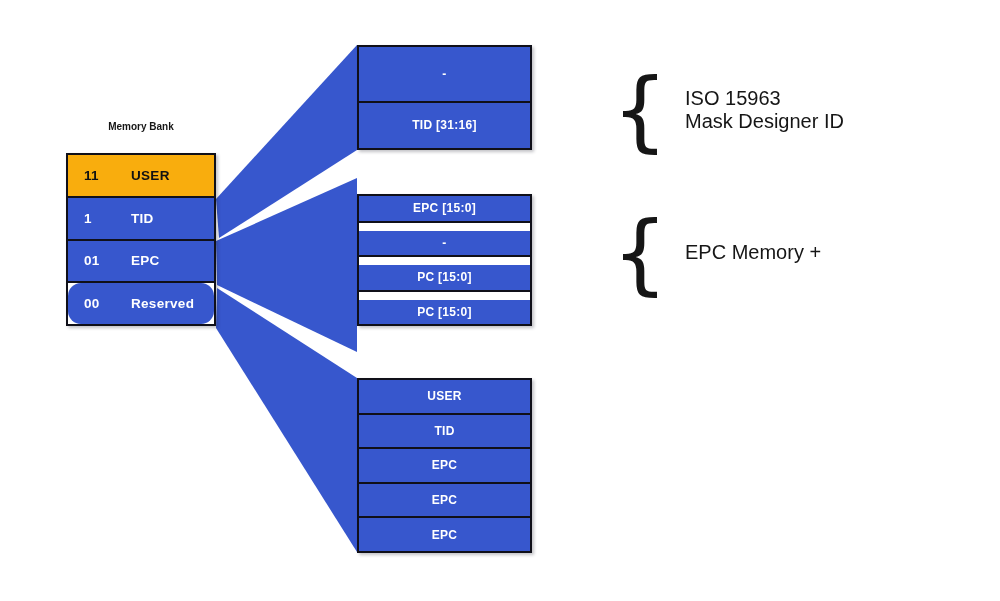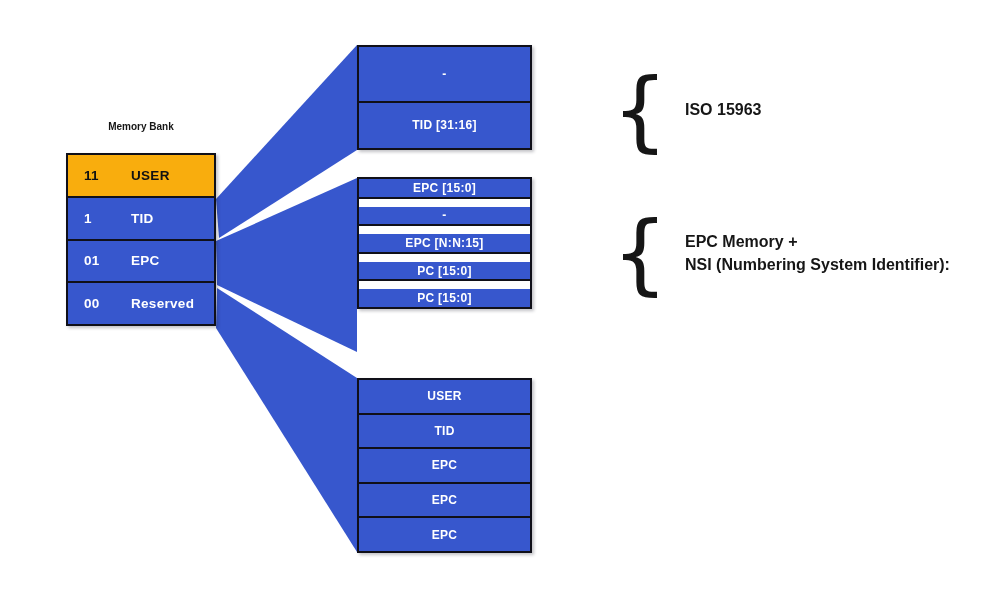--- a/index.html
+++ b/index.html
@@ -19,45 +19,45 @@
   }
 
   .mb-table{
     position:absolute;left:66px;top:153px;width:150px;height:173px;
     border:2px solid var(--border);display:flex;flex-direction:column;z-index:2;
     box-shadow:2px 2px 3px rgba(40,40,55,0.28);
   }
   .mb-row{flex:1;display:flex;align-items:center;padding-left:16px;
     background:var(--blue);color:var(--text_light);
     border-bottom:2px solid var(--border);font-size:13.5px;font-weight:700;letter-spacing:.3px;}
-  .mb-row:last-child{border-bottom:none;}
+  .mb-row:last-child{border-bottom:none;border-radius:13px;}
   .mb-row.orange{background:var(--orange);color:#121212;}
   .mb-code{width:47px;}
 
   .dtl-table{
     position:absolute;left:357px;width:175px;border:2px solid var(--border);
     display:flex;flex-direction:column;z-index:2;
     box-shadow:2px 2px 3px rgba(40,40,55,0.28);
   }
   .dtl-tid{top:45px;height:105px;}
-  .dtl-epc{top:177px;height:132px;gap:8px;}
+  .dtl-epc{top:194px;height:132px;gap:8px;}
   .dtl-full{top:378px;height:175px;}
   .cell{flex:1;display:flex;align-items:center;justify-content:center;
     background:var(--blue);color:var(--text_light);border-bottom:2px solid var(--border);
     font-size:12px;font-weight:700;letter-spacing:.3px;}
   .cell:last-child{border-bottom:none;text-align:center;}
   .cell.tall{flex:1.18;}
 
   .annotation{position:absolute;display:flex;align-items:center;gap:17px;z-index:2;color:var(--ink);}
   .annotation-1{left:612px;top:70px;}
   .annotation-2{left:612px;top:213px;}
   .brace{font-family:"DejaVu Sans",sans-serif;font-weight:400;font-size:88px;
     line-height:80px;color:var(--ink);}
   .ann-lines{display:flex;flex-direction:column;}
-  .ann-line{font-size:16px;font-weight:700;line-height:23.5px;white-space:nowrap;}
+  .ann-line{font-size:20px;font-weight:400;line-height:23.5px;white-space:nowrap;}
 </style>
 </head>
 <body>
 
 <div class="canvas">
 
   <svg class="fans" viewBox="0 0 1000 601" aria-hidden="true">
     <polygon class="fan" points="216,199 357,45 357,150 219,238"></polygon>
     <polygon class="fan" points="216,241 357,178 357,352 217,285"></polygon>
     <polygon class="fan" points="217,288 357,378 357,552 216,328"></polygon>
@@ -85,41 +85,40 @@
   </div>
 
   <div class="dtl-table dtl-tid">
     <div class="cell tall">-</div>
     <div class="cell">TID [31:16]</div>
   </div>
 
   <div class="dtl-table dtl-epc">
     <div class="cell">EPC [15:0]</div>
     <div class="cell">-</div>
-    <div class="cell">EPC [N:N:15]</div>
     <div class="cell">PC [15:0]</div>
     <div class="cell">PC [15:0]</div>
   </div>
 
   <div class="dtl-table dtl-full">
     <div class="cell">USER</div>
     <div class="cell">TID</div>
     <div class="cell">EPC</div>
     <div class="cell">EPC</div>
     <div class="cell">EPC</div>
   </div>
 
   <div class="annotation annotation-1">
     <span class="brace">{</span>
     <div class="ann-lines">
       <span class="ann-line">ISO 15963</span>
+      <span class="ann-line">Mask Designer ID</span>
     </div>
   </div>
 
   <div class="annotation annotation-2">
     <span class="brace">{</span>
     <div class="ann-lines">
       <span class="ann-line">EPC Memory +</span>
-      <span class="ann-line">NSI (Numbering System Identifier):</span>
     </div>
   </div>
 
 </div>
 
 </body></html>

